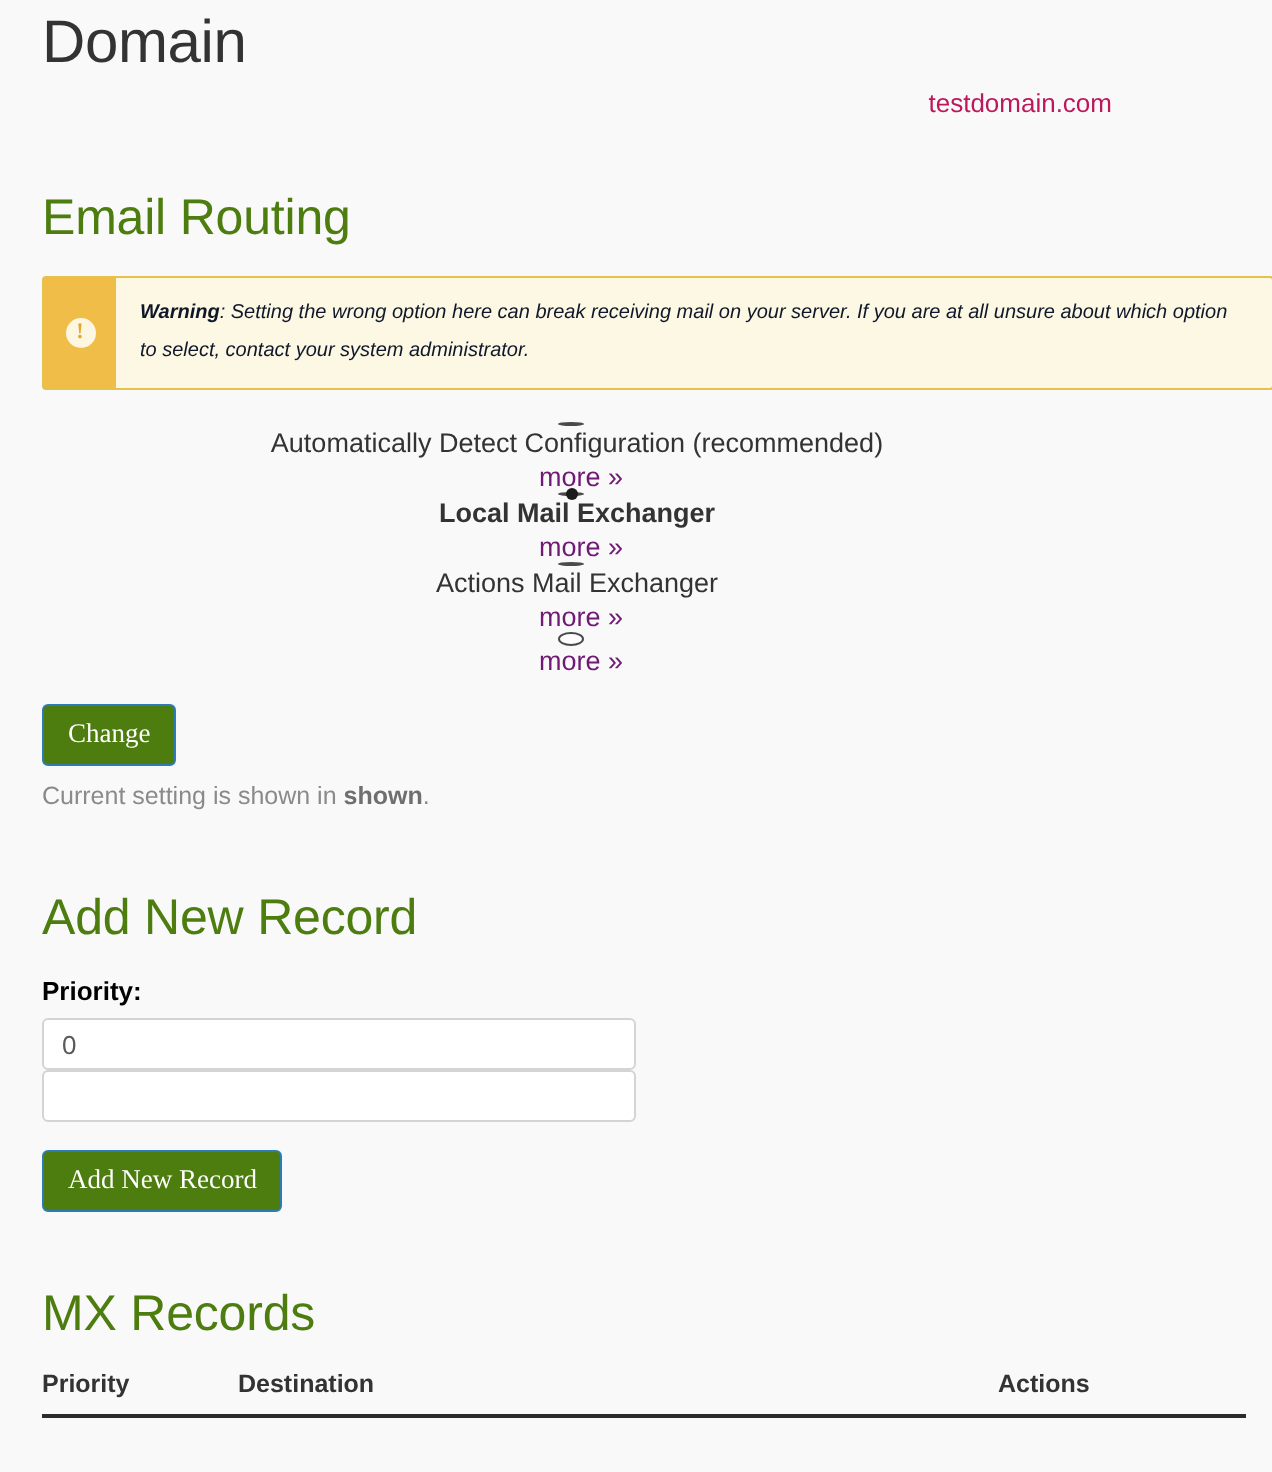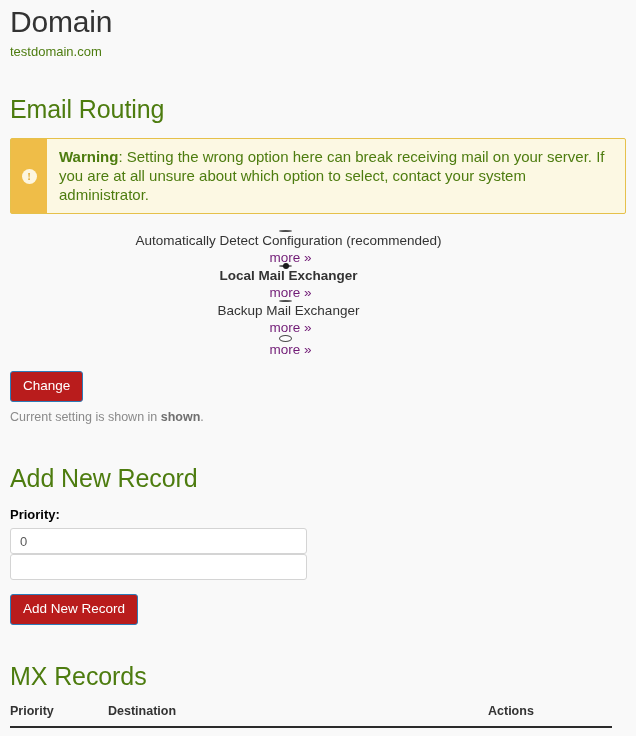--- a/index.html
+++ b/index.html
@@ -13,38 +13,39 @@
     font-family: "Liberation Sans", sans-serif;
     color: #333333;
     font-size: 14px;
     overflow: hidden;
   }
   .page {
     position: relative;
     width: 577px;
     height: 736px;
     box-sizing: border-box;
-    padding: 0 10px;
+    padding: 0 21px;
   }
 
   
   h1.page-title {
     margin: 0;
     padding-top: 4px;
     font-size: 30px;
     font-weight: 400;
     line-height: 36px;
     color: #333333;
     letter-spacing: -0.2px;
   }
   .subtitle {
     margin-top: 4px;
     font-size: 13px;
-    color: #4d7c0f;
-    line-height: 16px;
+    color: #be185d;
+    line-height: 16px;
+    text-align: right;
   }
   h2.section-title {
     margin: 0;
     font-size: 25px;
     font-weight: 400;
     color: #4d7c0f;
     line-height: 30px;
     letter-spacing: -0.1px;
   }
   .sec-email-routing { margin-top: 34px; }
@@ -79,23 +80,24 @@
     align-items: center;
     justify-content: center;
     color: #e0a92e;
     font-size: 11px;
     font-weight: bold;
     line-height: 1;
     font-family: "Liberation Serif", serif;
   }
   .alert-body {
     padding: 8px 12px 9px 12px;
-    font-size: 15px;
+    font-size: 10px;
     line-height: 19px;
-    color: #4d7c0f;
+    color: #0f172a;
+    font-style: italic;
   }
   .alert-body b { font-weight: bold; }
 
   
   .radio-list { margin-top: 16px; }
   .radio-row {
     display: flex;
     align-items: center;
     height: 22px;
     margin-bottom: 13px;
@@ -133,28 +135,28 @@
   .more-link {
     color: #701a75;
     font-size: 13.5px;
     margin-left: 4px;
     font-weight: normal;
   }
 
   
   .btn {
     display: inline-block;
-    background: #b91c1c;
+    background: #4d7c0f;
     border: 1px solid #2d7cb8;
     color: #ffffff;
     font-size: 13.5px;
     line-height: 16px;
     padding: 6px 12px 7px 12px;
     border-radius: 3px;
-    font-family: Liberation Sans, sans-serif;
+    font-family: Liberation Serif, serif;
     cursor: pointer;
   }
   .btn-change { margin-top: 14px; }
   .note {
     margin-top: 7px;
     font-size: 12.5px;
     color: #8a8a8a;
     line-height: 16px;
   }
   .note b { font-weight: bold; color: #6f6f6f; }
@@ -231,21 +233,21 @@
       </div>
 
       <div class="radio-row">
         <span class="radio-mark checked"></span>
         <span class="radio-label bold">Local Mail Exchanger</span>
         <span class="more-link">more »</span>
       </div>
 
       <div class="radio-row">
         <span class="radio-mark"></span>
-        <span class="radio-label">Backup Mail Exchanger</span>
+        <span class="radio-label">Actions Mail Exchanger</span>
         <span class="more-link">more »</span>
       </div>
 
       <div class="radio-row">
         <span class="radio-mark"></span>
         <span class="more-link">more »</span>
       </div>
 
     </div>
 

